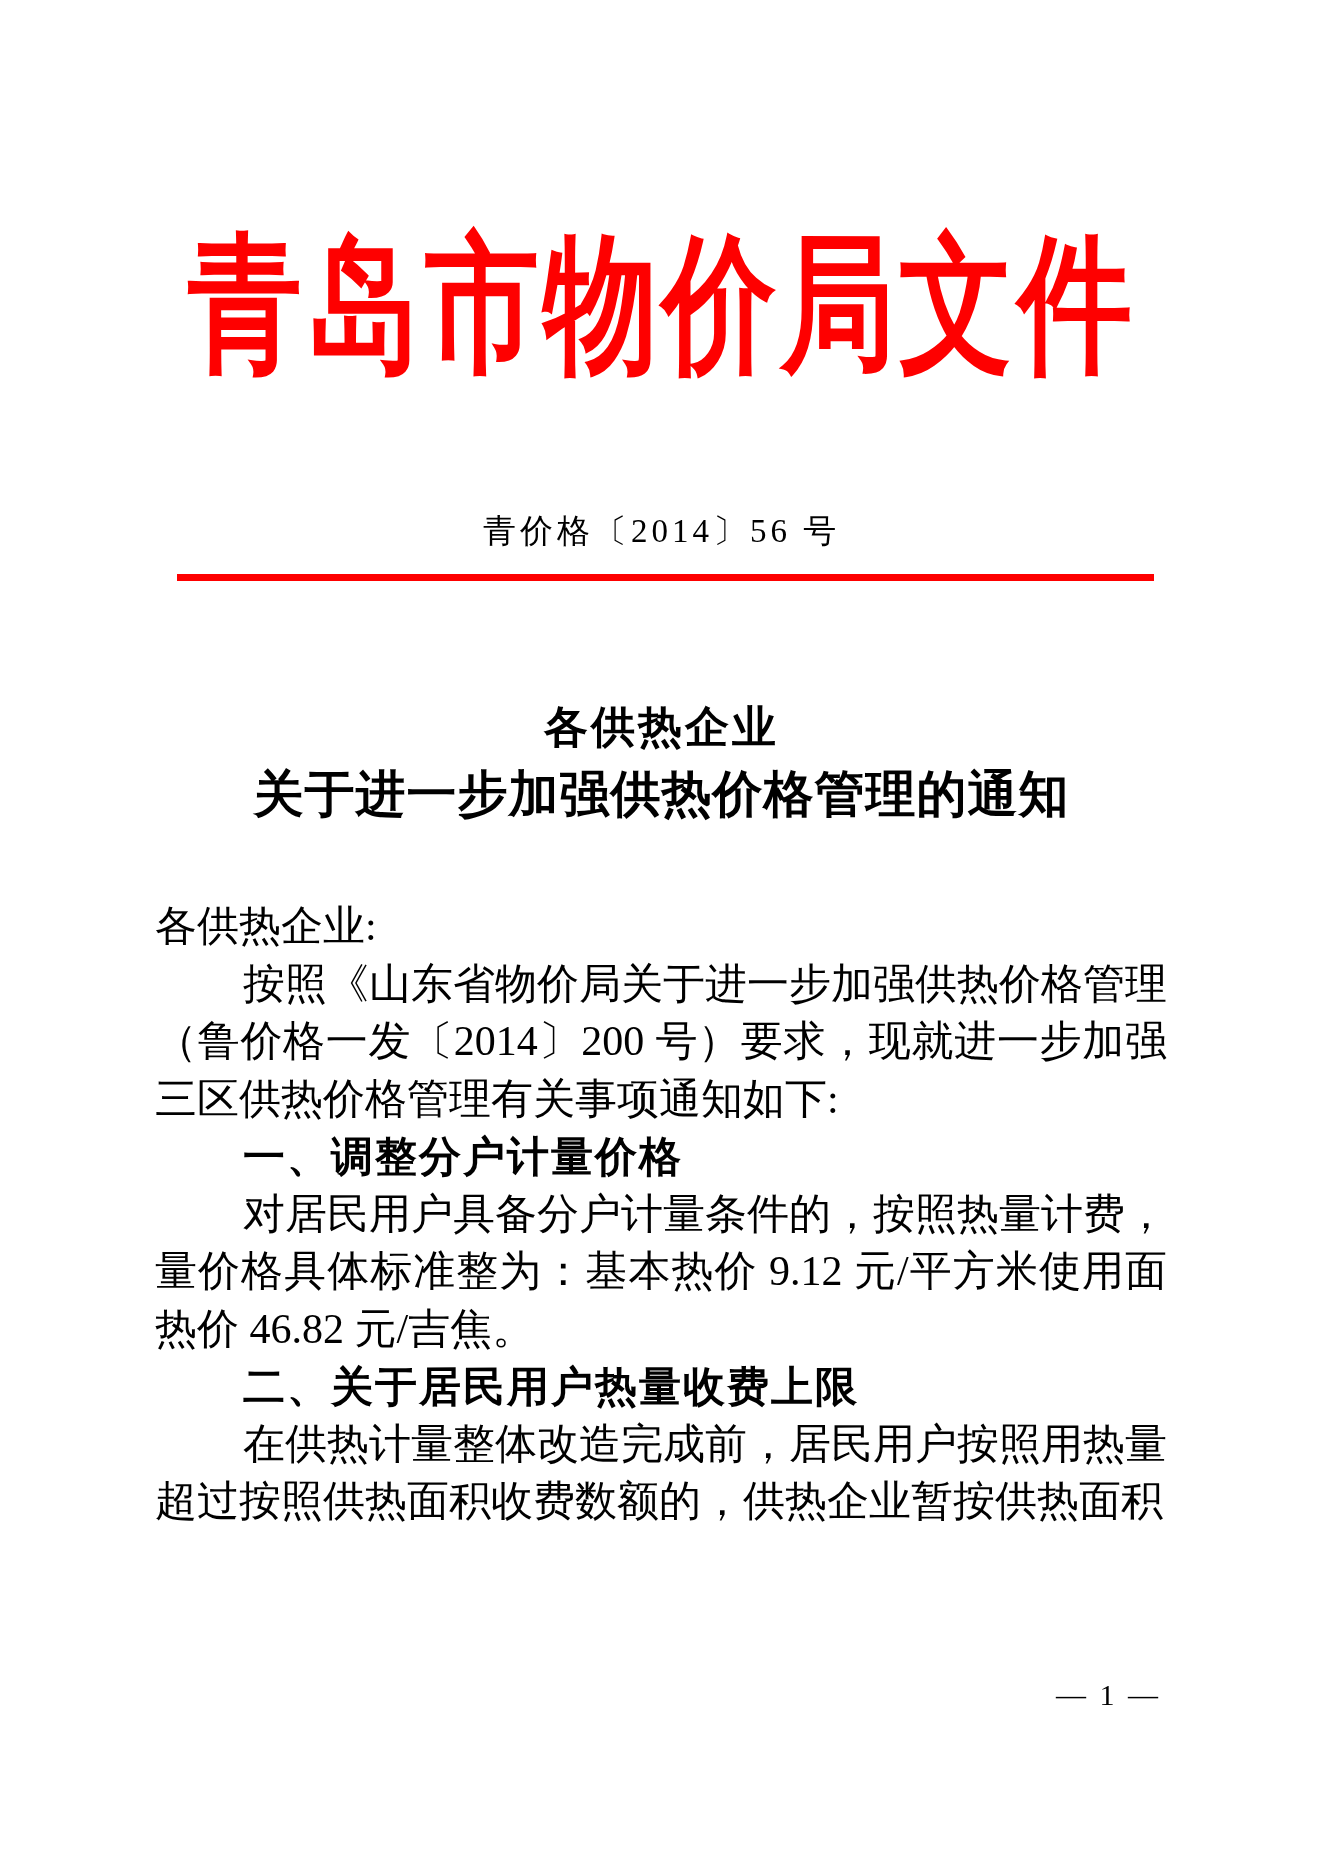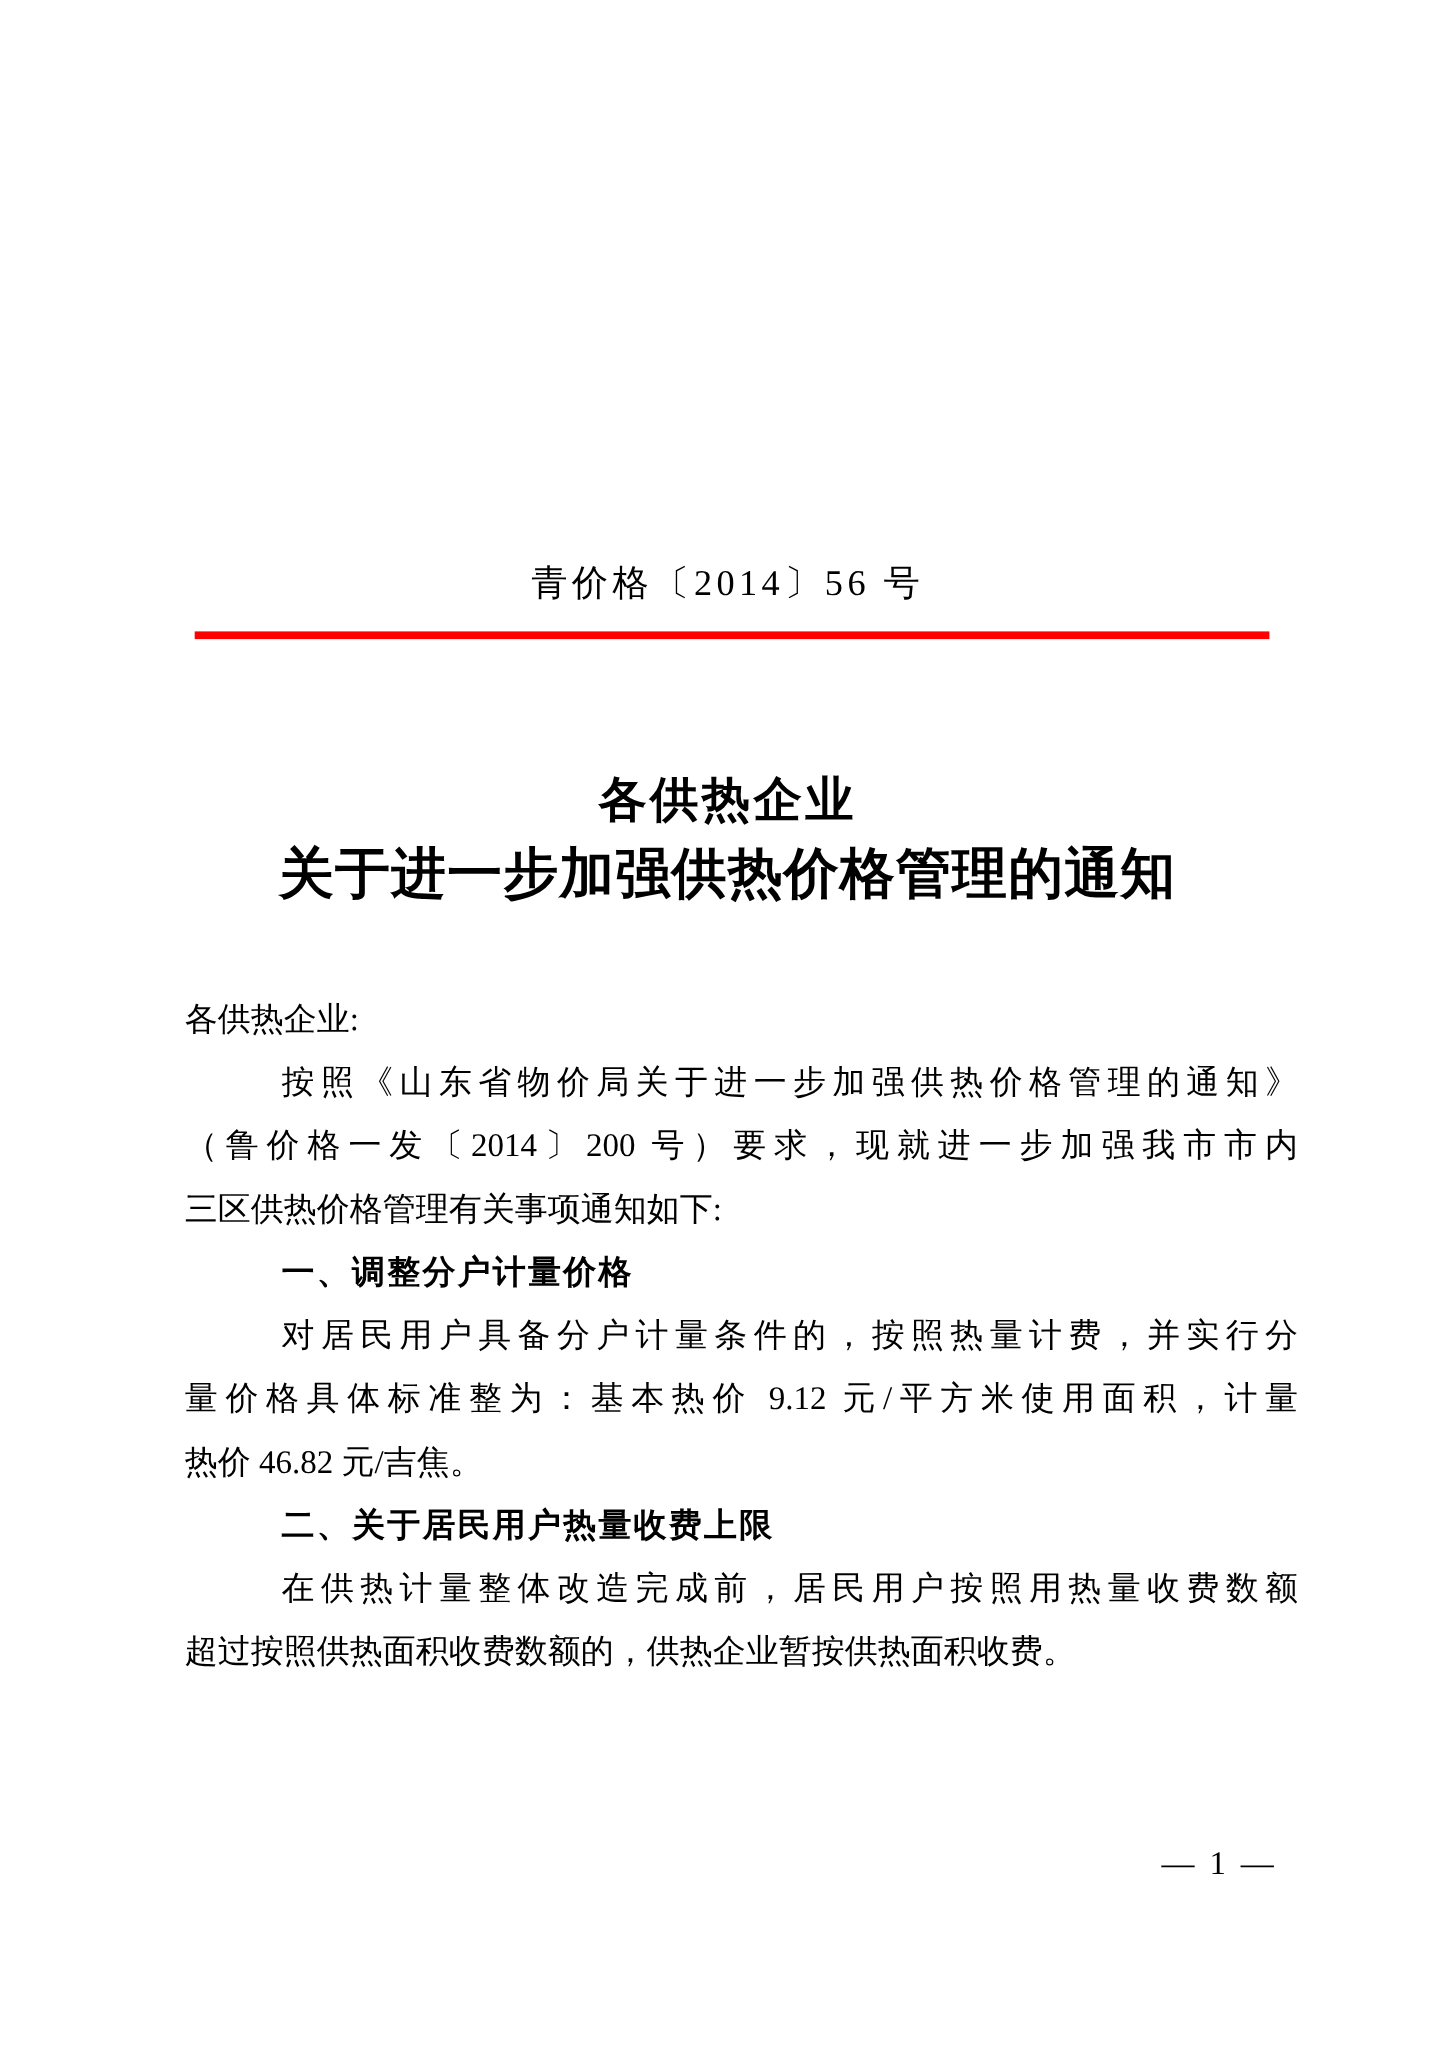--- a/index.html
+++ b/index.html
@@ -74,23 +74,23 @@
   .main-title .t2 {
     font-size: 50px;
     line-height: 72px;
     letter-spacing: 1px;
     white-space: nowrap;
   }
   
   .body-text {
     position: absolute;
     top: 898px;
-    left: 168px;
+    left: 155px;
     width: 1012px;
-    font-size: 30px;
+    font-size: 42px;
   }
   .body-text .line {
     height: 57.5px;
     line-height: 57.5px;
     overflow: hidden;
   }
   .body-text .line.indent {
     padding-left: 88px;
   }
   .body-text .line.fill {
@@ -111,20 +111,23 @@
     line-height: 34px;
     letter-spacing: 3px;
     white-space: nowrap;
   }
 </style>
 </head>
 <body>
 
 <div class="page">
 
+  <div class="red-header">
+    <span class="inner">青岛市物价局文件</span>
+  </div>
 
   <div class="doc-number">青价格〔2014〕56 号</div>
 
   <div class="red-line"></div>
 
   <div class="main-title">
     <div class="t1">各供热企业</div>
     <div class="t2">关于进一步加强供热价格管理的通知</div>
   </div>
 

